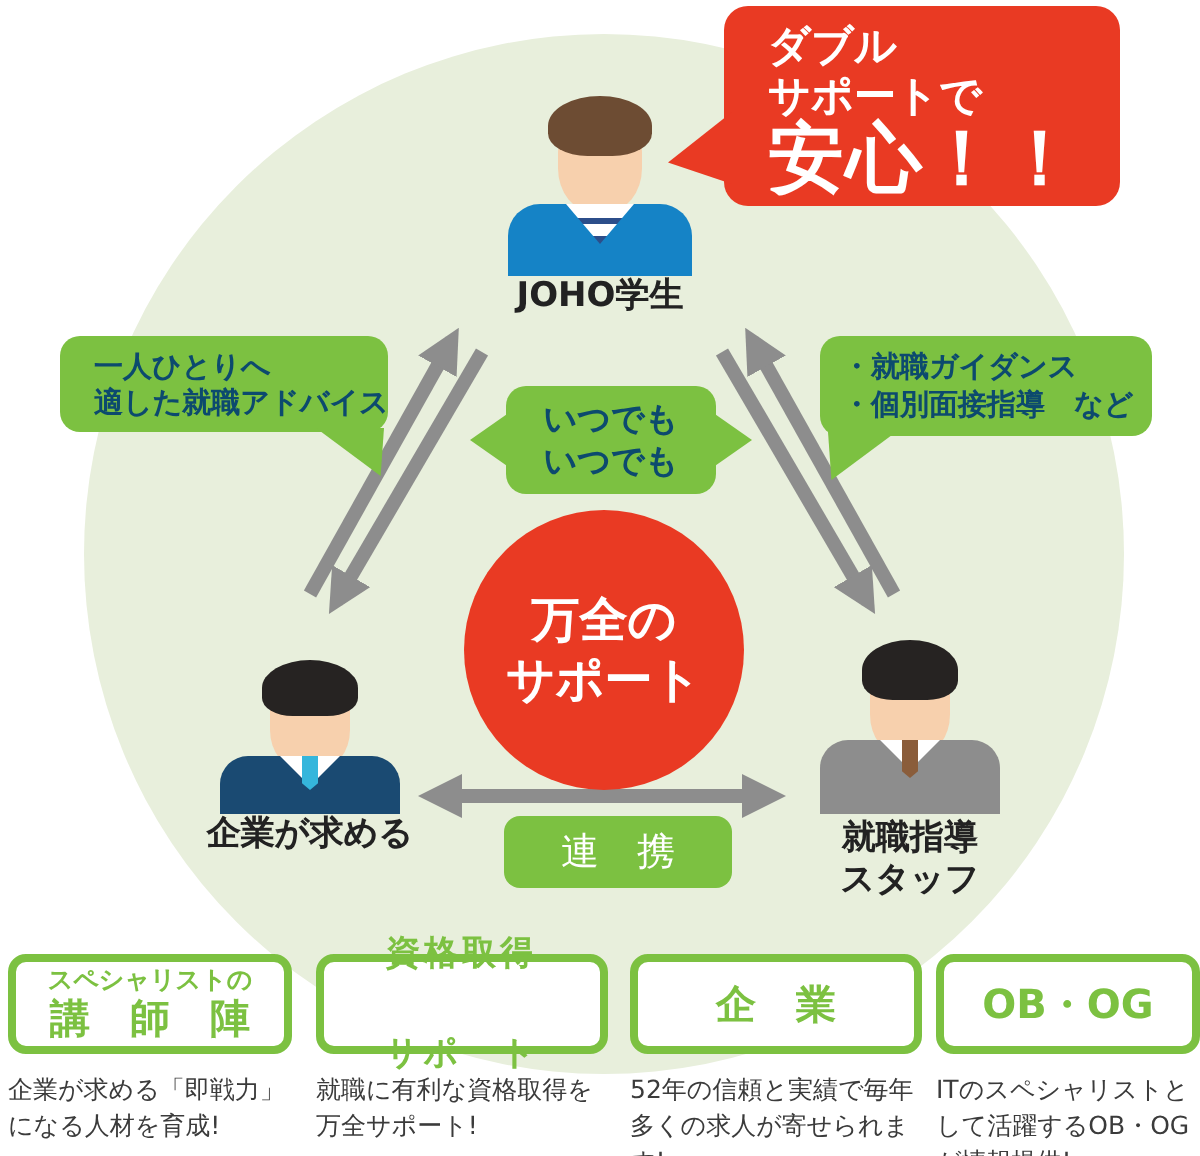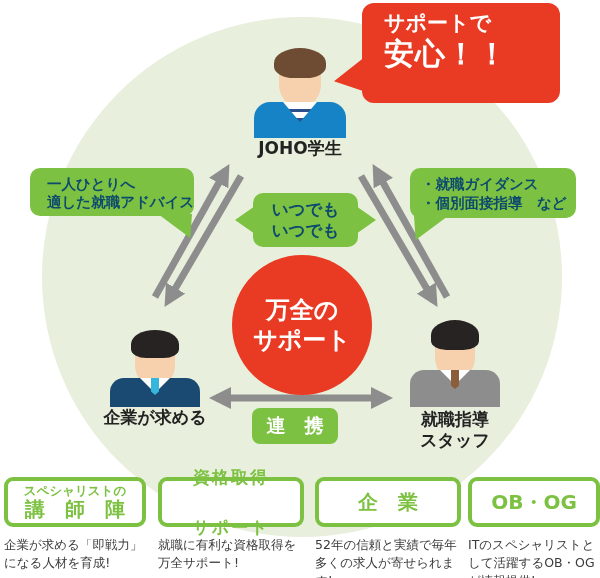--- a/index.html
+++ b/index.html
@@ -8,52 +8,52 @@
   .bg-circle{position:absolute;left:42px;top:17px;width:520px;height:520px;border-radius:50%;background:#e8efdc;}
   svg.arrows{position:absolute;left:0;top:0;z-index:1;}
 
   
   .bubble{position:absolute;background:#7cc141;border-radius:10px;color:#0c4a6e;font-weight:bold;z-index:3;}
   .bubble .ln{white-space:nowrap;}
   .tail{position:absolute;background:#7cc141;z-index:3;}
   .bubble-red{position:absolute;left:362px;top:3px;width:198px;height:100px;background:#e93a23;border-radius:12px;
               color:#fff;font-weight:bold;padding:8px 0 0 22px;box-sizing:border-box;z-index:4;}
   .bubble-red .ln{font-size:21px;line-height:25px;white-space:nowrap;}
-  .bubble-red .big{font-size:30px;line-height:36px;letter-spacing:1px;white-space:nowrap;}
+  .bubble-red .big{font-size:38px;line-height:36px;letter-spacing:1px;white-space:nowrap;}
   .tail-red{position:absolute;left:334px;top:56px;width:32px;height:36px;background:#e93a23;
             clip-path:polygon(100% 0,0 70%,100% 100%);z-index:4;}
 
   .bubble-advice{left:30px;top:168px;width:164px;height:48px;padding:7px 0 0 17px;box-sizing:border-box;font-size:14.5px;line-height:18px;}
   .tail-advice{left:158px;top:214px;width:34px;height:24px;clip-path:polygon(0 0,100% 0,95% 100%);}
   .bubble-guidance{left:410px;top:168px;width:166px;height:50px;padding:7px 0 0 11px;box-sizing:border-box;font-size:14.5px;line-height:19px;}
   .tail-guidance{left:414px;top:216px;width:34px;height:24px;clip-path:polygon(0 0,100% 0,5% 100%);}
   .bubble-consult{left:253px;top:193px;width:105px;height:54px;display:flex;flex-direction:column;align-items:center;justify-content:center;font-size:16.5px;line-height:21px;}
   .tail-consult-l{left:235px;top:206px;width:20px;height:28px;clip-path:polygon(100% 0,0 50%,100% 100%);}
   .tail-consult-r{left:356px;top:206px;width:20px;height:28px;clip-path:polygon(0 0,100% 50%,0 100%);}
 
   .center-circle{position:absolute;left:232px;top:255px;width:140px;height:140px;border-radius:50%;background:#e93a23;
                  display:flex;flex-direction:column;align-items:center;justify-content:center;z-index:2;}
   .center-circle .ln{color:#fff;font-weight:bold;font-size:24px;line-height:30px;white-space:nowrap;}
 
-  .link-badge{position:absolute;left:252px;top:408px;width:86px;height:36px;background:#7cc141;border-radius:8px;
-              color:#fff;font-weight:bold;font-size:19px;display:flex;align-items:center;justify-content:center;z-index:3;white-space:nowrap;}
+  .link-badge{position:absolute;left:252px;top:408px;width:114px;height:36px;background:#7cc141;border-radius:8px;
+              color:#fff;font-weight:normal;font-size:19px;display:flex;align-items:center;justify-content:center;z-index:3;white-space:nowrap;}
 
   
   .person{position:absolute;z-index:2;}
   .person div{position:absolute;}
   .face{background:#f7d0ad;}
   .neck{background:#f7d0ad;}
   .shirt-v{background:#fff;clip-path:polygon(0 0,100% 0,50% 100%);}
   .fig-label{position:absolute;z-index:3;color:#222;font-weight:bold;font-size:17px;text-align:center;line-height:21px;white-space:nowrap;}
 
   
   .item{position:absolute;z-index:3;}
   .item-box{border:4px solid #7cc141;border-radius:9px;background:#fff;height:42px;
             display:flex;flex-direction:column;align-items:center;justify-content:center;}
-  .item-box .t-small{color:#7cc141;font-weight:bold;font-size:12.5px;line-height:15px;white-space:nowrap;}
+  .item-box .t-small{color:#7cc141;font-weight:bold;font-size:12.5px;line-height:15px;white-space:nowrap;font-family:Liberation Serif, serif;}
   .item-box .t-big{color:#7cc141;font-weight:bold;font-size:20px;line-height:23px;white-space:nowrap;}
   .item-box .t-mid{color:#7cc141;font-weight:bold;font-size:17px;line-height:20px;letter-spacing:2px;white-space:nowrap;}
   .item-desc{margin-top:9px;color:#3b3b3b;font-size:12.5px;line-height:18px;font-weight:500;}
 </style>
 </head>
 <body>
 
 <div class="stage">
 
   <div class="bg-circle"></div>
@@ -77,20 +77,21 @@
   <div class="person" style="left:254px;top:48px;width:92px;height:90px;">
     <div class="face" style="left:25px;top:6px;width:42px;height:52px;border-radius:42%;"></div>
     <div style="left:20px;top:0;width:52px;height:30px;border-radius:50% 50% 38% 38%;background:#6d4c33;"></div>
     <div class="neck" style="left:37px;top:46px;width:18px;height:12px;"></div>
     <div style="left:0;top:54px;width:92px;height:36px;border-radius:16px 16px 0 0;background:#1583c6;"></div>
     <div class="shirt-v" style="left:29px;top:54px;width:34px;height:20px;background:linear-gradient(180deg,#fff 0 7px,#2c4e8a 7px 10px,#fff 10px 16px,#2c4e8a 16px 20px);"></div>
   </div>
   <div class="fig-label" style="left:230px;top:138px;width:140px;">JOHO学生</div>
 
   <div class="bubble-red">
+    <div class="ln">ダブル</div>
     <div class="ln">サポートで</div>
     <div class="big">安心！！</div>
   </div>
   <div class="tail-red"></div>
 
   <div class="bubble bubble-advice">
     <div class="ln">一人ひとりへ</div>
     <div class="ln">適した就職アドバイス</div>
   </div>
   <div class="tail tail-advice"></div>

